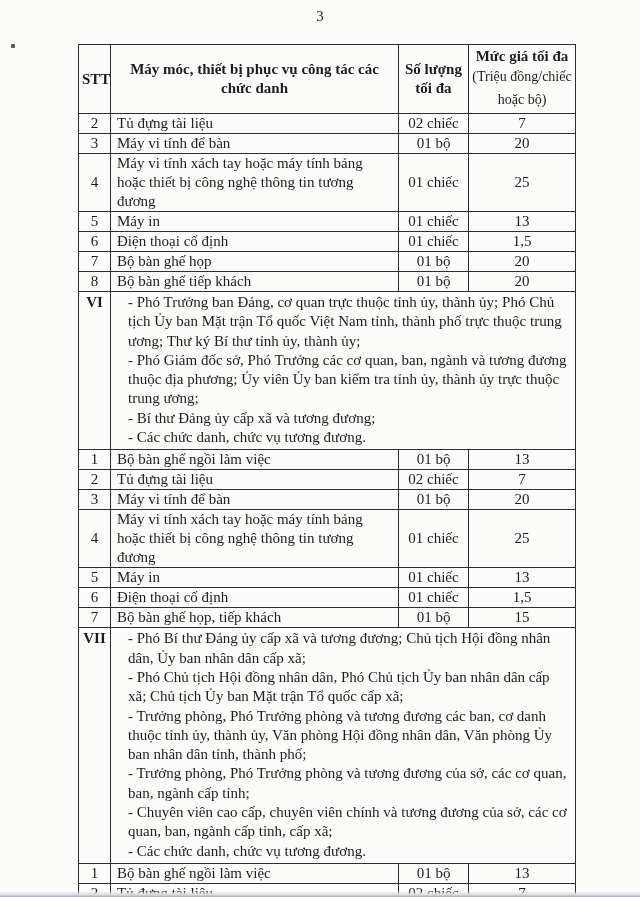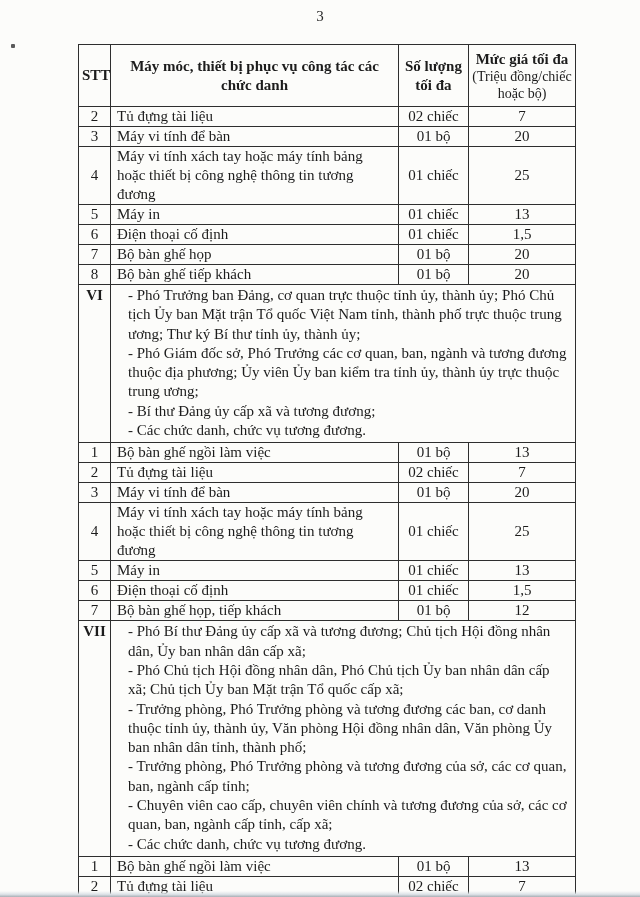--- a/index.html
+++ b/index.html
@@ -63,21 +63,21 @@
   }
   .doc-table thead th {
     font-weight: bold;
     text-align: center;
     height: 57px;
     padding: 2px 3px;
   }
   .doc-table thead .price-note {
     font-weight: normal;
     font-size: 14px;
-    line-height: 17px;
+    line-height: 23px;
     display: block;
   }
   .doc-table thead .price-main {
     display: block;
     line-height: 18px;
   }
   .doc-table td.stt {
     text-align: center;
   }
   .doc-table td.roman {
@@ -218,21 +218,21 @@
       <tr class="row-item">
         <td class="stt">6</td>
         <td class="item">Điện thoại cố định</td>
         <td class="qty">01 chiếc</td>
         <td class="price">1,5</td>
       </tr>
       <tr class="row-item">
         <td class="stt">7</td>
         <td class="item">Bộ bàn ghế họp, tiếp khách</td>
         <td class="qty">01 bộ</td>
-        <td class="price">12</td>
+        <td class="price">15</td>
       </tr>
       <tr class="row-section">
         <td class="stt roman">VII</td>
         <td class="section-text" colspan="3">
           <div class="section-line">- Phó Bí thư Đảng ủy cấp xã và tương đương; Chủ tịch Hội đồng nhân dân, Ủy ban nhân dân cấp xã;</div>
           <div class="section-line">- Phó Chủ tịch Hội đồng nhân dân, Phó Chủ tịch Ủy ban nhân dân cấp xã; Chủ tịch Ủy ban Mặt trận Tổ quốc cấp xã;</div>
           <div class="section-line">- Trưởng phòng, Phó Trưởng phòng và tương đương các ban, cơ danh thuộc tỉnh ủy, thành ủy, Văn phòng Hội đồng nhân dân, Văn phòng Ủy ban nhân dân tỉnh, thành phố;</div>
           <div class="section-line">- Trưởng phòng, Phó Trưởng phòng và tương đương của sở, các cơ quan, ban, ngành cấp tỉnh;</div>
           <div class="section-line">- Chuyên viên cao cấp, chuyên viên chính và tương đương của sở, các cơ quan, ban, ngành cấp tỉnh, cấp xã;</div>
           <div class="section-line">- Các chức danh, chức vụ tương đương.</div>

